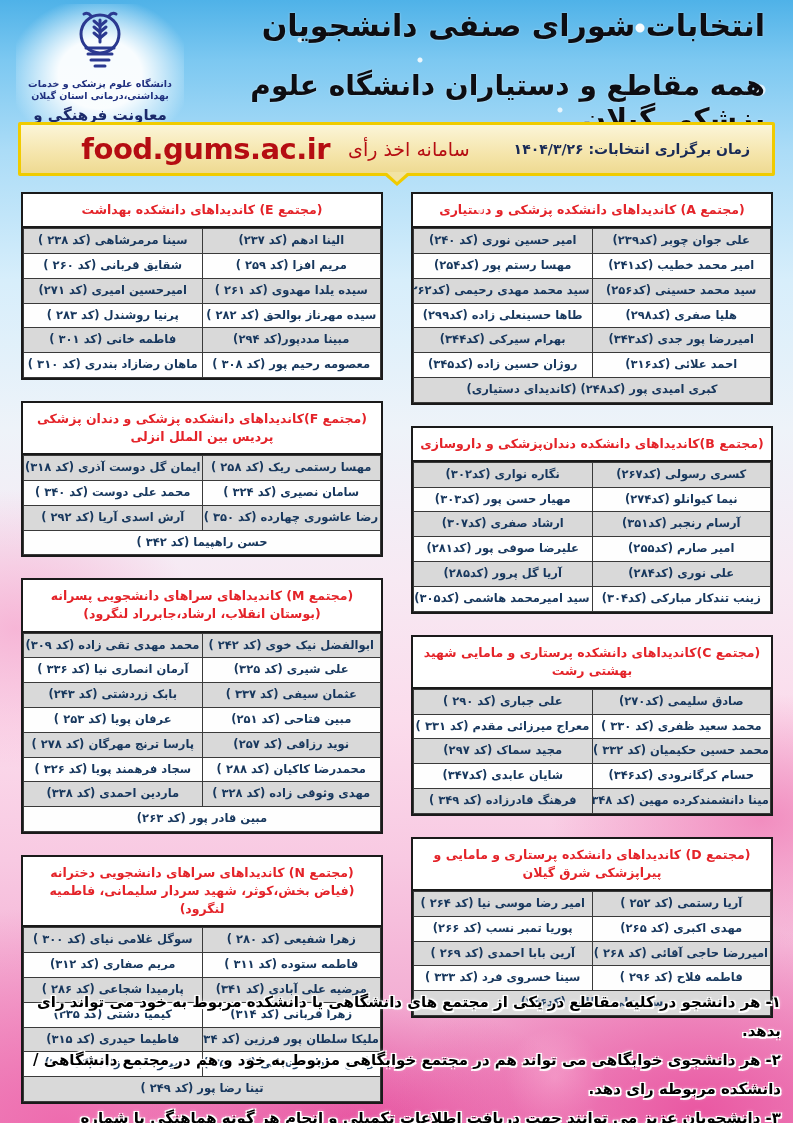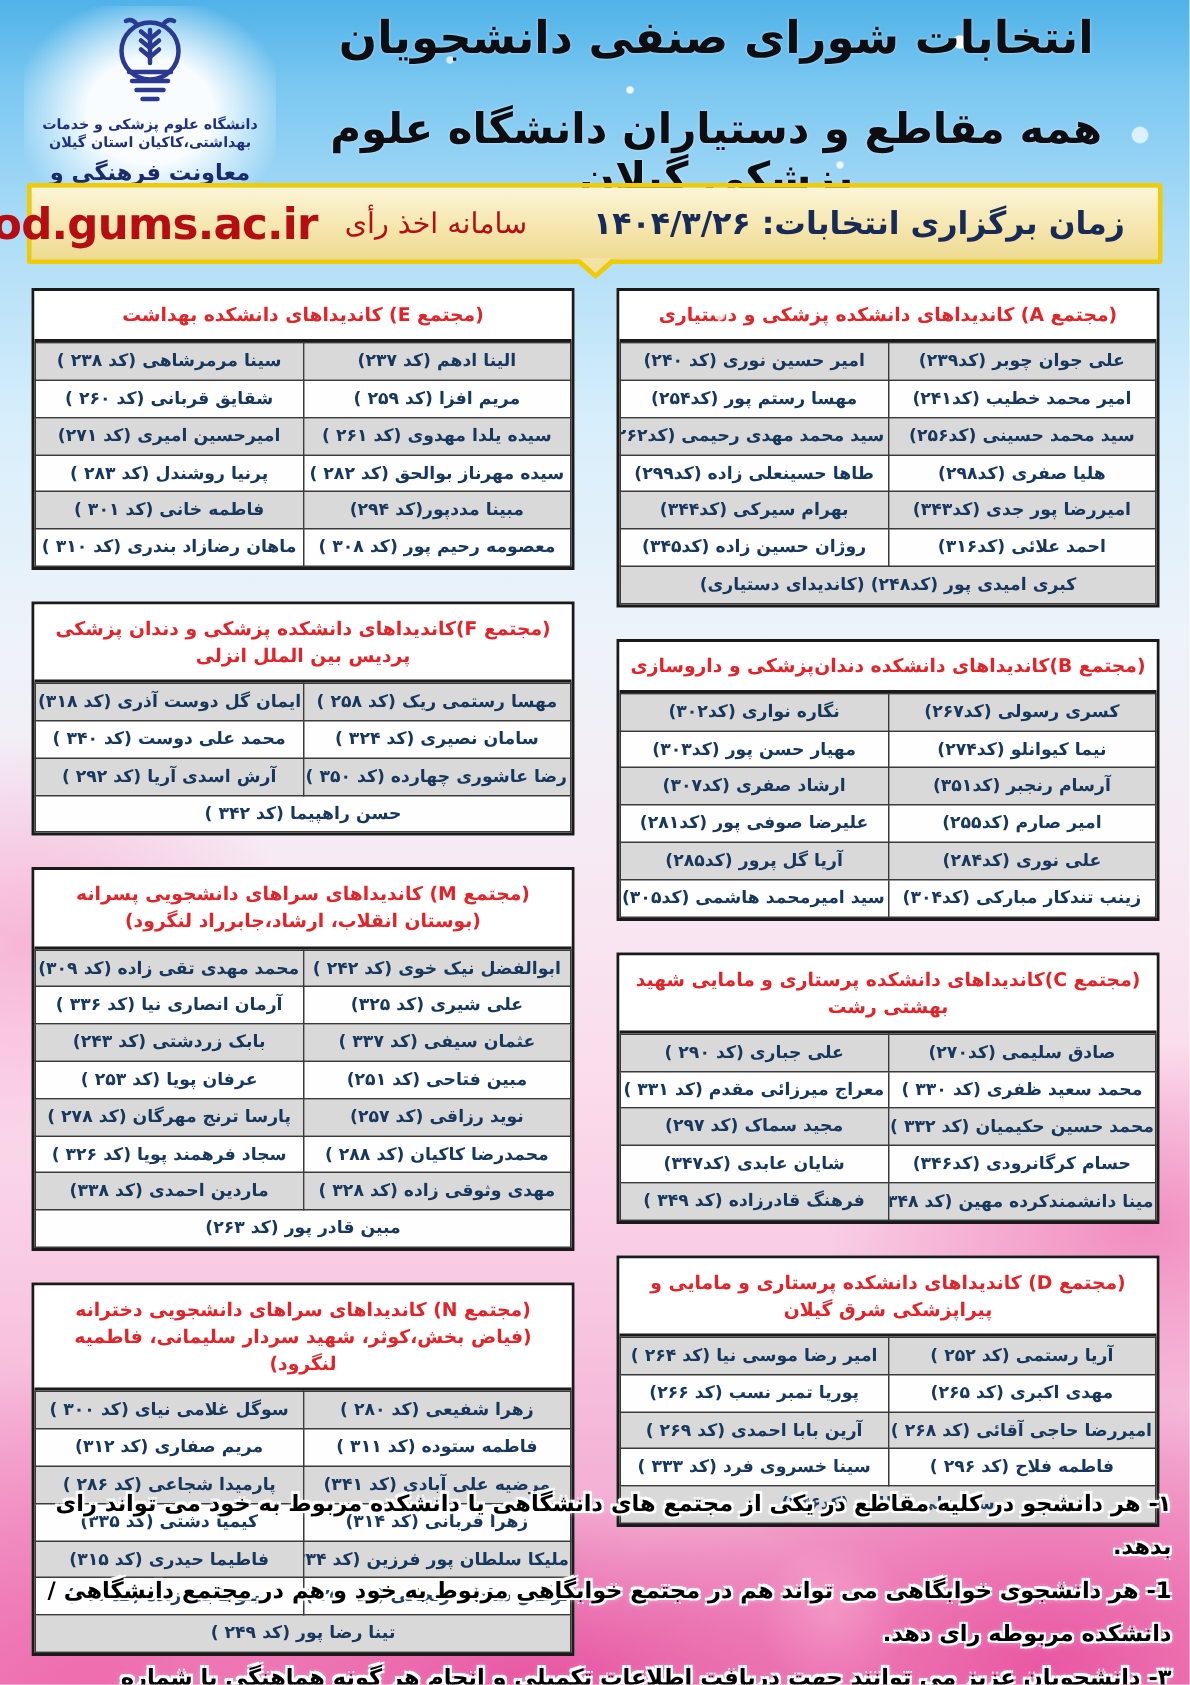--- a/index.html
+++ b/index.html
@@ -32,32 +32,32 @@
 
   
   .header { position:relative; height:118px; }
   .logo-block {
     position:absolute; top:4px; right:auto; left:16px; width:168px; text-align:center;
     background:radial-gradient(ellipse at center, rgba(255,255,255,.95) 35%, rgba(255,255,255,0) 78%);
     padding:4px 2px 2px;
   }
   .logo-org { color:#20307f; font-size:9.5px; font-weight:bold; line-height:1.3; margin-top:2px; }
   .logo-dept { color:#1b2a6b; font-size:15px; font-weight:bold; margin-top:3px; }
-  .titles { position:absolute; top:8px; right:28px; left:190px; text-align:center; color:#0d0d12; }
+  .titles { position:absolute; top:8px; right:28px; left:190px; text-align:right; color:#0d0d12; }
   .title-1 { font-size:30px; font-weight:bold; text-shadow:0 0 2px rgba(255,255,255,.6); }
   .title-2 { font-size:28px; font-weight:bold; margin-top:26px; text-shadow:0 0 2px rgba(255,255,255,.6); }
 
   
   .banner {
     position:relative; margin:4px 18px 0; height:54px;
     border:3px solid #f0cb00; border-radius:2px;
     background:linear-gradient(180deg,#fbf5d8 0%, #f5e5ab 60%, #eeda92 100%);
     display:flex; align-items:center; padding:0 22px; gap:18px;
   }
-  .banner-date { color:#182a56; font-size:21px; font-weight:bold; white-space:nowrap; }
+  .banner-date { color:#182a56; font-size:14px; font-weight:bold; white-space:nowrap; }
   .banner-sys  { color:#b50d12; font-size:19px; font-weight:normal; margin-right:26px; white-space:nowrap; }
   .banner-url  { color:#b50d12; font-size:29px; font-weight:bold; direction:ltr; unicode-bidi:embed; letter-spacing:-.5px; }
   .banner-notch { position:absolute; bottom:-13px; left:50%; transform:translateX(-50%); width:0; height:0;
     border-left:15px solid transparent; border-right:15px solid transparent; border-top:13px solid #f0cb00; }
   .banner-notch:after { content:""; position:absolute; left:-11px; top:-14px; width:0; height:0;
     border-left:11px solid transparent; border-right:11px solid transparent; border-top:10px solid #f2e3a4; }
 
   
   .columns { display:flex; gap:28px; padding:16px 20px 0; min-height:800px; align-items:flex-start; }
   .col { width:362px; display:flex; flex-direction:column; }
@@ -93,21 +93,21 @@
           <path d="M31 12 V34"></path>
           <path d="M31 18 l-6 -5 M31 18 l6 -5"></path>
           <path d="M31 24 l-6 -5 M31 24 l6 -5"></path>
           <path d="M31 30 l-6 -5 M31 30 l6 -5"></path>
           <path d="M17 40 H45"></path>
           <path d="M19 46 H43"></path>
           <path d="M22 52 H40"></path>
           <path d="M26 58 H36"></path>
         </g>
       </svg>
-      <div class="logo-org">دانشگاه علوم پزشکی و خدمات بهداشتی،کاکیان استان گیلان</div>
+      <div class="logo-org">دانشگاه علوم پزشکی و خدمات بهداشتی،درمانی استان گیلان</div>
       <div class="logo-dept">معاونت فرهنگی و دانشجویی</div>
     </div>
     <div class="titles">
       <div class="title-1">انتخابات شورای صنفی دانشجویان</div>
       <div class="title-2">همه مقاطع و دستیاران دانشگاه علوم پزشکی گیلان</div>
     </div>
   </header>
 
   <div class="banner">
     <span class="banner-date">زمان برگزاری انتخابات: ۱۴۰۴/۳/۲۶</span>
@@ -361,17 +361,17 @@
                 <td colspan="2">تینا رضا پور (کد ۲۴۹ )</td>
               </tr>
             </tbody>
           </table>
         </div>
       </div>
   </main>
 
   <footer class="footnotes">
     <div class="footnote">۱- هر دانشجو در کلیه مقاطع در یکی از مجتمع های دانشگاهی یا دانشکده مربوط به خود می تواند رای بدهد.</div>
-    <div class="footnote">1- هر دانشجوی خوابگاهی می تواند هم در مجتمع خوابگاهی مربوط به خود و هم در مجتمع دانشگاهی /دانشکده مربوطه رای دهد.</div>
+    <div class="footnote">۲- هر دانشجوی خوابگاهی می تواند هم در مجتمع خوابگاهی مربوط به خود و هم در مجتمع دانشگاهی /دانشکده مربوطه رای دهد.</div>
     <div class="footnote">۳- دانشجویان عزیز می توانند جهت دریافت اطلاعات تکمیلی و انجام هر گونه هماهنگی با شماره ۰۱۳۳۳۲۳۱۳۷۰</div>
 
   </footer>
 </div>
 
 </body></html>

